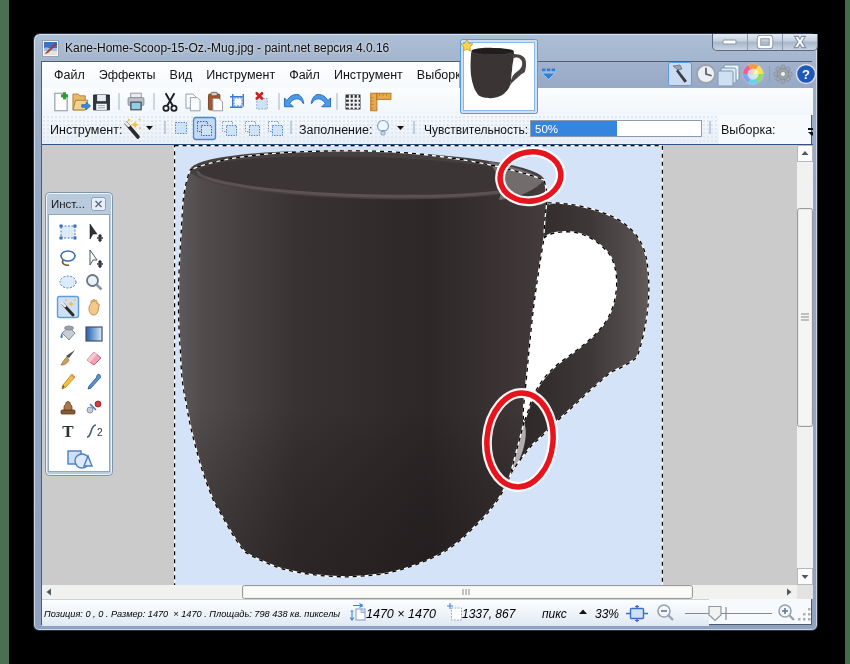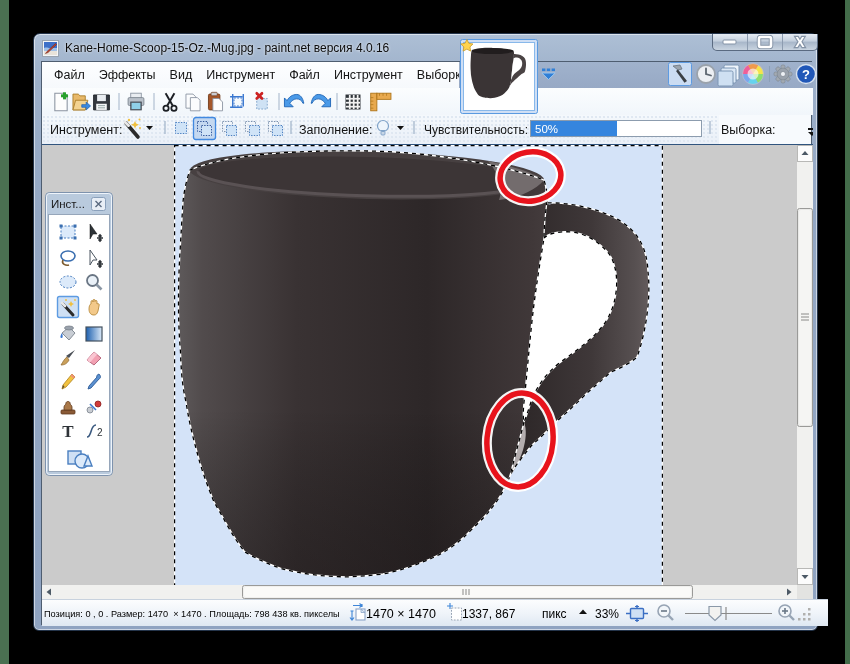--- a/index.html
+++ b/index.html
@@ -36,23 +36,23 @@
 #toolbar { position:absolute; left:0px; top:26px; width:771px; height:27px;
   background:linear-gradient(180deg,#fbfdfe,#f1f6fb); }
 #optbar { position:absolute; left:0px; top:53px; width:677px; height:29px;
   background-image:radial-gradient(circle, #dee7f1 0.7px, rgba(0,0,0,0) 0.8px), linear-gradient(180deg,#f4f8fc,#eaf0f8);
   background-size:4px 4px, 100% 100%; font-size:12px; color:#1e1e1e; }
 #sepline { position:absolute; left:0px; top:82px; width:771px; height:2px; background:#30547e; }
 #workspace { position:absolute; left:0px; top:83px; width:755px; height:440px; background:#cbcbcb; }
 #vscroll { position:absolute; left:755px; top:83px; width:16px; height:440px; background:#f2f2f0; }
 #hscroll { position:absolute; left:0px; top:523px; width:755px; height:14px; background:#f2f2f0; }
 #corner { position:absolute; left:755px; top:523px; width:16px; height:14px; background:#e3e3e1; }
-#statusbar { position:absolute; left:0px; top:537px; width:786px; height:27px;
+#statusbar { position:absolute; left:0px; top:537px; width:667px; height:27px;
   background:linear-gradient(180deg,#fcfdfe 0%,#eef3f9 55%,#dfe8f2 100%);
-  border-top:1px solid #c8d2de; font-size:12px; color:#1e1e1e; }
+  border-top:1px solid #c8d2de; font-size:12px; color:#1e1e1e;font-style:italic; }
 </style></head>
 <body>
 <div id="screen">
 <div id="gleft"></div>
     <div id="gright"></div>
 <div id="win">
   <div id="titlebar">
     <svg id="appicon" width="17" height="17">
       <rect x="0.5" y="0.5" width="16" height="16" fill="#f4f6f8" stroke="#9aa4b0"></rect>
       <rect x="2" y="2" width="13" height="9" fill="#3d70c8"></rect>

